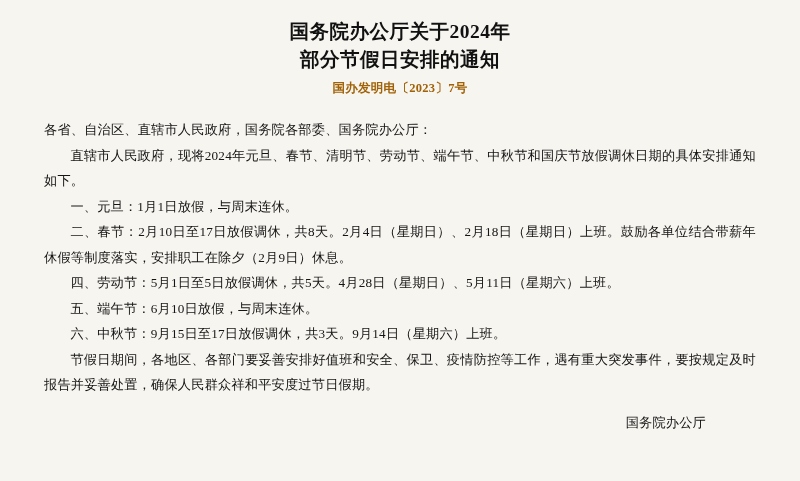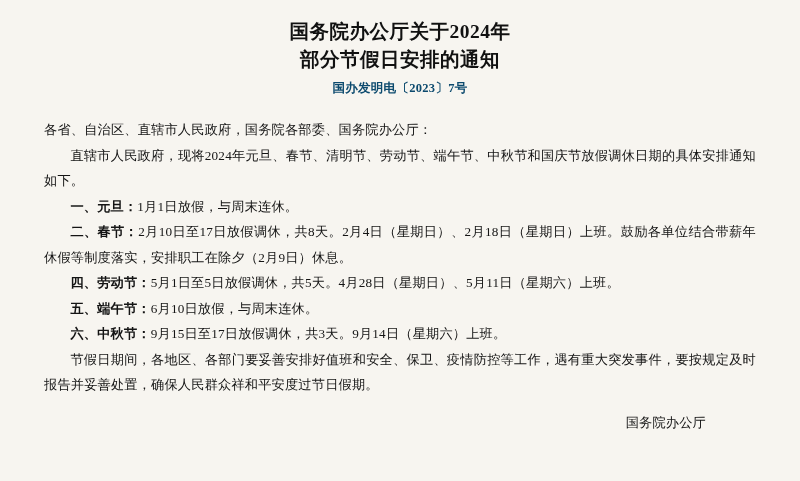--- a/index.html
+++ b/index.html
@@ -32,37 +32,37 @@
     line-height: 28px;
     letter-spacing: 0.5px;
     color: #111;
   }
   .doc-number {
     text-align: center;
     font-size: 12.5px;
     font-weight: bold;
     margin-top: 6px;
     letter-spacing: 0.3px;
-    color: #0c4a6e;
+    color: #a16207;
   }
   .body-block {
     margin-top: 20px;
   }
   .para {
     font-size: 13.2px;
     line-height: 25.5px;
     text-align: justify;
     color: #141414;
     letter-spacing: 0.2px;
   }
   .indent {
     text-indent: 2em;
   }
   .bold {
-    font-weight: bold;
+    font-weight: normal;
   }
   .salutation {
     text-indent: 0;
   }
   .sign-block {
     margin-top: 12px;
     text-align: right;
     padding-right: 50px;
   }
   .sign-line {

